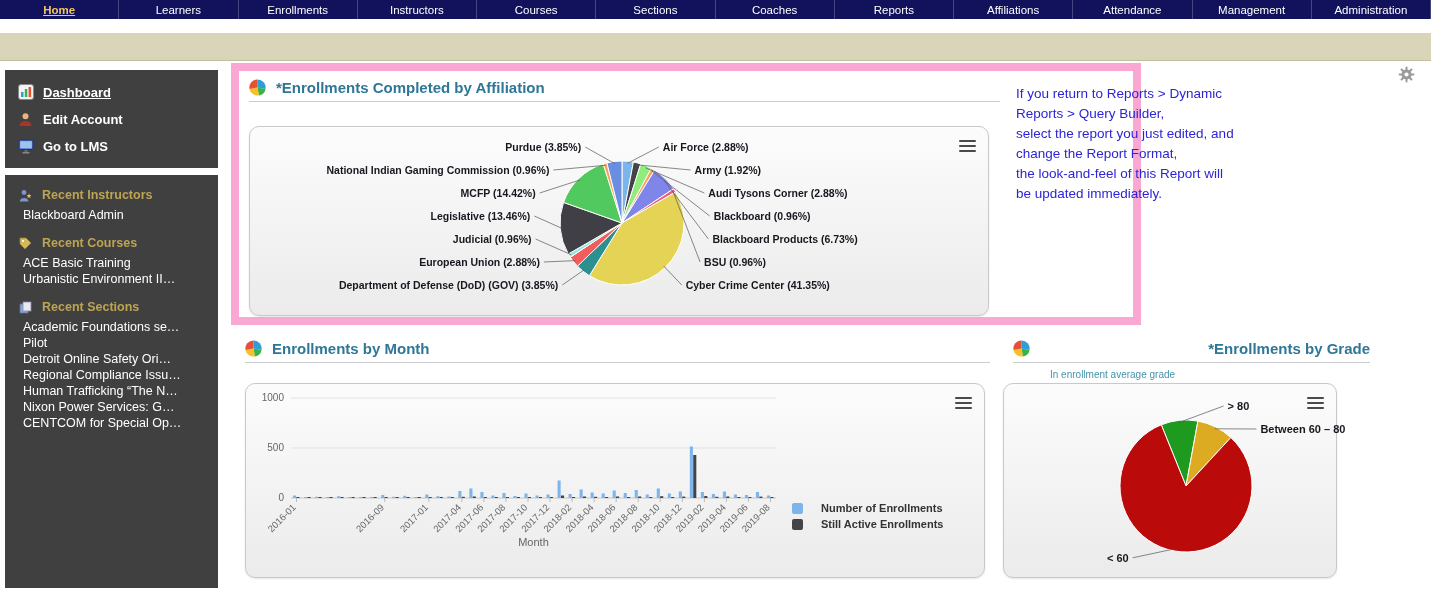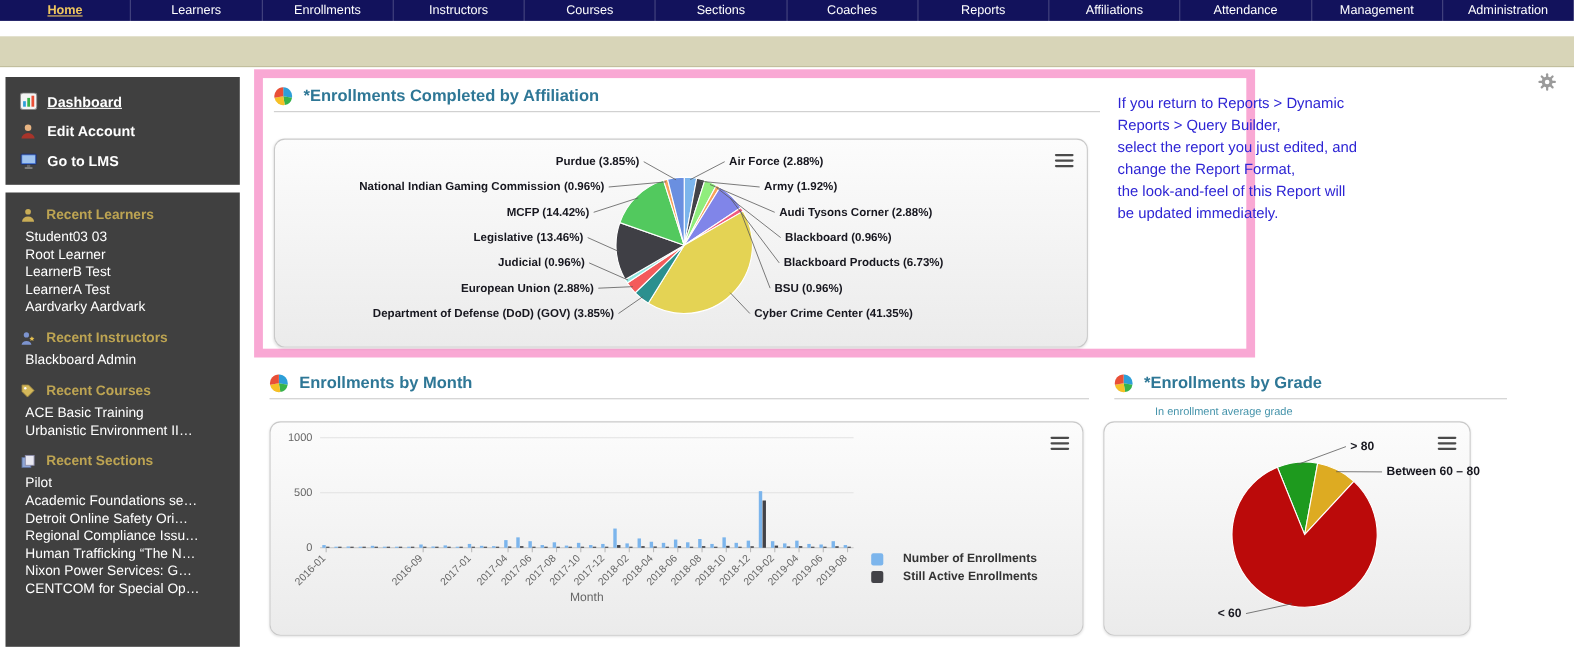--- a/index.html
+++ b/index.html
@@ -30,21 +30,21 @@
   
   .redbox{position:absolute;left:231px;top:63px;width:910px;height:262px;border:8px solid #f9a8d4;
           box-sizing:border-box;background:#ffffff;}
 
   
   .panel-head{display:flex;align-items:flex-end;gap:10px;border-bottom:1px solid #cccccc;
               padding-bottom:3px;box-sizing:border-box;}
   .head-title{font-size:15px;font-weight:bold;color:#2e7796;line-height:21px;}
   .affil-head{position:absolute;left:10px;top:6px;width:751px;}
   .month-head{position:absolute;left:245px;top:338px;width:745px;}
-  .grade-head{position:absolute;left:1013px;top:338px;width:357px;}
+  .grade-head{position:absolute;left:1013px;top:338px;width:357px;justify-content:space-between;}
   .grade-subtitle{position:absolute;left:1050px;top:369px;font-size:10px;color:#4694ab;}
 
   
   .chart-panel{position:absolute;background:linear-gradient(180deg,#fcfcfc,#ebebeb);
                border:1px solid #c9c9c9;border-radius:10px;box-shadow:0 1px 2px rgba(0,0,0,0.10);
                box-sizing:border-box;}
   .affil-panel{left:10px;top:55px;width:740px;height:190px;}
   .month-panel{left:245px;top:383px;width:740px;height:195px;}
   .grade-panel{left:1003px;top:383px;width:334px;height:195px;}
   .chart-svg{position:absolute;left:0;top:0;}
@@ -114,36 +114,20 @@
         </svg>
       </span>
       <span class="lbl">Go to LMS</span>
     </div>
   </div>
 <div class="sidebar sb2">
     <div class="sb-section">
       <div class="sb-head">
         <span class="sb-icon">
           <svg width="13" height="13" viewBox="0 0 13 13">
-            <circle cx="6.5" cy="3.5" r="2.6" fill="#c9ad56"></circle>
-            <path d="M1,12.5 a5.5,4.6 0 0 1 11,0 Z" fill="#c9ad56"></path>
-          </svg>
-        </span>
-        <span>Recent Learners</span>
-      </div>
-      <div class="sb-item">Student03 03</div>
-      <div class="sb-item">Root Learner</div>
-      <div class="sb-item">LearnerB Test</div>
-      <div class="sb-item">LearnerA Test</div>
-      <div class="sb-item">Aardvarky Aardvark</div>
-    </div>
-    <div class="sb-section">
-      <div class="sb-head">
-        <span class="sb-icon">
-          <svg width="13" height="13" viewBox="0 0 13 13">
             <circle cx="5" cy="3.5" r="2.4" fill="#7d94cf"></circle>
             <path d="M0.6,12.5 a4.6,4.3 0 0 1 9,0 Z" fill="#7d94cf"></path>
             <path d="M10,4.6 l0.7,1.5 1.6,0.2 -1.2,1.1 0.3,1.6 -1.4,-0.8 -1.4,0.8 0.3,-1.6 -1.2,-1.1 1.6,-0.2 Z" fill="#e7c14f"></path>
           </svg>
         </span>
         <span>Recent Instructors</span>
       </div>
       <div class="sb-item">Blackboard Admin</div>
     </div>
     <div class="sb-section">
@@ -162,22 +146,22 @@
     <div class="sb-section">
       <div class="sb-head">
         <span class="sb-icon">
           <svg width="13" height="13" viewBox="0 0 13 13">
             <rect x="1" y="3" width="8" height="9" fill="#8ea6d6" stroke="#5f719c" stroke-width="0.8"></rect>
             <rect x="4" y="1" width="8" height="9" fill="#e9e9f2" stroke="#8a8aa8" stroke-width="0.8"></rect>
           </svg>
         </span>
         <span>Recent Sections</span>
       </div>
+      <div class="sb-item">Academic Foundations se…</div>
       <div class="sb-item">Pilot</div>
-      <div class="sb-item">Academic Foundations se…</div>
       <div class="sb-item">Detroit Online Safety Ori…</div>
       <div class="sb-item">Regional Compliance Issu…</div>
       <div class="sb-item">Human Trafficking “The N…</div>
       <div class="sb-item">Nixon Power Services: G…</div>
       <div class="sb-item">CENTCOM for Special Op…</div>
     </div>
   </div>
 
 <div class="redbox">
   <div class="panel-head affil-head">

